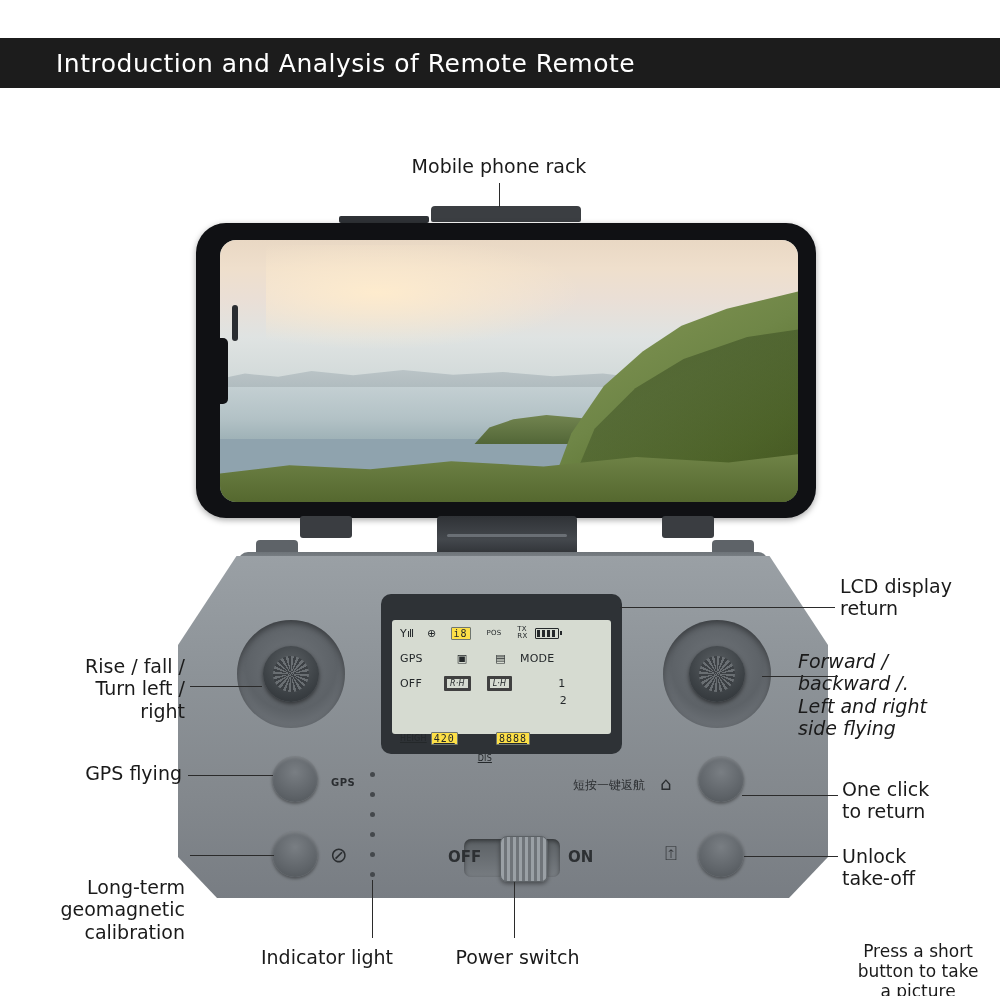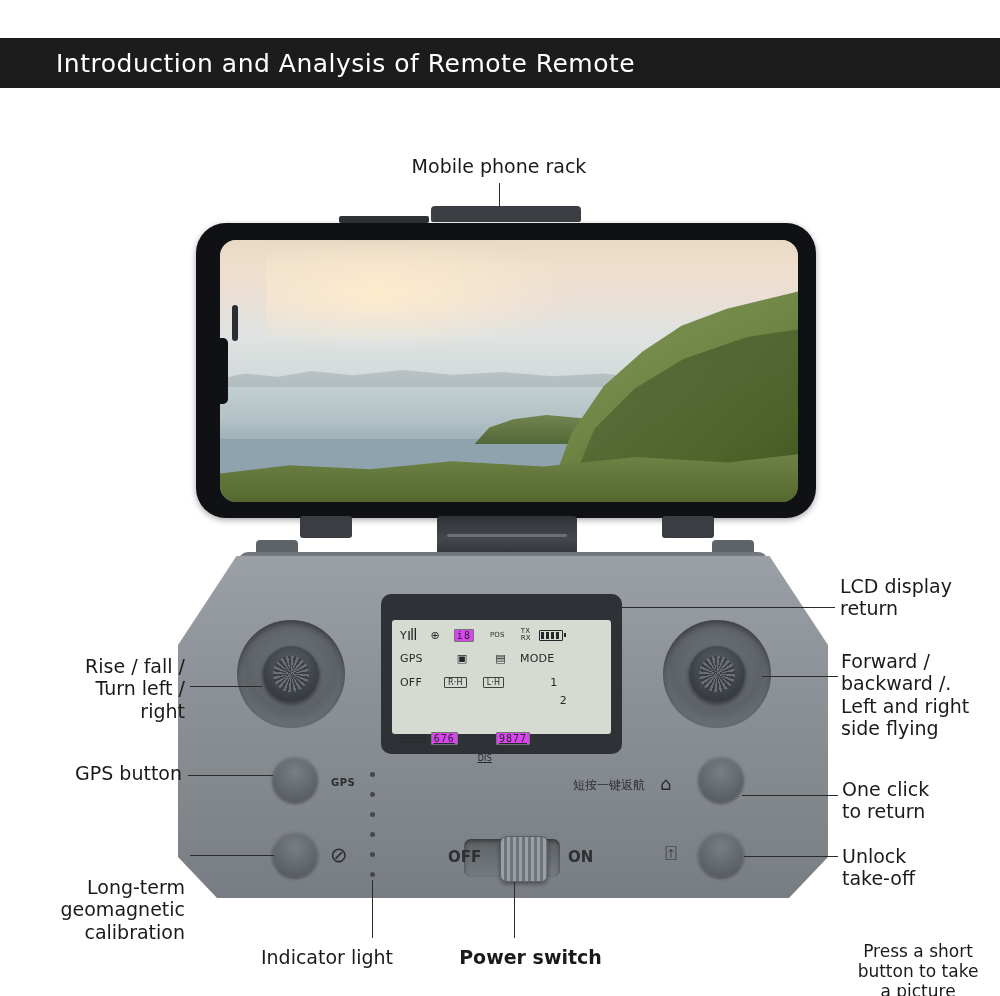--- a/index.html
+++ b/index.html
@@ -210,34 +210,35 @@
     align-items: center;
     font-size: 9px;
     letter-spacing: 0.2px;
   }
   .lcd-r1 { top: 6px; }
   .lcd-r2 { top: 32px; }
   .lcd-r3 { top: 56px; }
   .lcd-cell { display: inline-block; }
   .seg {
     font-family: "DejaVu Sans Mono", monospace;
-    background: #d946ef;
+    background: #fde047;
     border: 1px solid #6f7670;
     padding: 0 2px;
     border-radius: 1px;
     font-size: 10px;
     letter-spacing: 1px;
   }
   .box {
-    border: 1px solid #404040;
+    border: 3px solid #404040;
     padding: 0 3px;
     border-radius: 1px;
     font-size: 8px;
-  }
-  .bars { letter-spacing: -1px; font-size: 15px; }
+    font-style: italic;
+  }
+  .bars { letter-spacing: -1px; font-size: 11px; }
   .battery {
     display: inline-block;
     width: 22px; height: 9px;
     border: 1.5px solid #24282a;
     border-radius: 1px;
     position: relative;
   }
   .battery::after {
     content: "";
     position: absolute; right: -4px; top: 2px;
@@ -413,23 +414,23 @@
     <span class="lcd-cell box" style="margin-left:22px;">R·H</span>
     <span class="lcd-cell box" style="margin-left:16px;">L·H</span>
     <span class="lcd-cell" style="margin-left:46px;font-size:11px;">1</span>
   </div>
   <div class="lcd-row" style="top:74px;justify-content:flex-end;padding-right:36px;">
     <span class="lcd-cell" style="font-size:11px;">2</span>
   </div>
 
   <div class="lcd-row" style="top:94px;text-decoration:underline;">
     <span class="lcd-cell" style="font-size:8px;">HEIGH</span>
-    <span class="lcd-cell seg" style="margin-left:4px;">676</span>
+    <span class="lcd-cell seg" style="margin-left:4px;">420</span>
     <span class="lcd-cell" style="margin-left:20px;font-size:8px;margin-top:40px;">DIS</span>
-    <span class="lcd-cell seg" style="margin-left:4px;">9877</span>
+    <span class="lcd-cell seg" style="margin-left:4px;">8888</span>
   </div>
 </div>
 
 <div class="stick-well left"></div>
 <div class="stick-knob left">
     <i></i>
   </div>
 <div class="stick-well right"></div>
 <div class="stick-knob right">
     <i></i>
@@ -465,43 +466,43 @@
 
 <div class="label left" style="left:840px; top:575px; width:160px;">LCD display
 return</div>
 <div class="leader h" style="left:620px; top:607px; width:215px;"></div>
 
 <div class="label right" style="left:40px; top:655px; width:145px;">Rise / fall /
 Turn left /
 right</div>
 <div class="leader h" style="left:190px; top:686px; width:72px;"></div>
 
-<div class="label left" style="left:841px; top:650px; width:160px;">Forward /
+<div class="label left" style="left:798px; top:650px; width:160px;font-style:italic;">Forward /
 backward /.
 Left and right
 side flying</div>
 <div class="leader h" style="left:762px; top:676px; width:76px;"></div>
 
-<div class="label right" style="left:22px; top:762px; width:160px;">GPS button</div>
+<div class="label right" style="left:22px; top:762px; width:160px;">GPS flying</div>
 <div class="leader h" style="left:188px; top:775px; width:85px;"></div>
 
 <div class="label right" style="left:10px; top:876px; width:175px;">Long-term
 geomagnetic
 calibration</div>
 <div class="leader h" style="left:190px; top:855px; width:84px;"></div>
 
 <div class="label left" style="left:842px; top:778px; width:160px;">One click
 to return</div>
 <div class="leader h" style="left:742px; top:795px; width:96px;"></div>
 
 <div class="label left" style="left:842px; top:845px; width:160px;">Unlock
 take-off</div>
 <div class="leader h" style="left:744px; top:856px; width:94px;"></div>
 
 <div class="label center" style="left:237px; top:946px; width:180px;">Indicator light</div>
 <div class="leader v" style="left:372px; top:880px; height:58px;"></div>
 
-<div class="label center" style="left:443px; top:946px; width:175px;font-weight:bold;">Power switch</div>
+<div class="label center" style="left:430px; top:946px; width:175px;">Power switch</div>
 <div class="leader v" style="left:514px; top:882px; height:56px;"></div>
 
 <div class="label center" style="left:838px; top:941px; width:160px; font-size:17px;">Press a short
 button to take
 a picture</div>
 
 </body></html>

